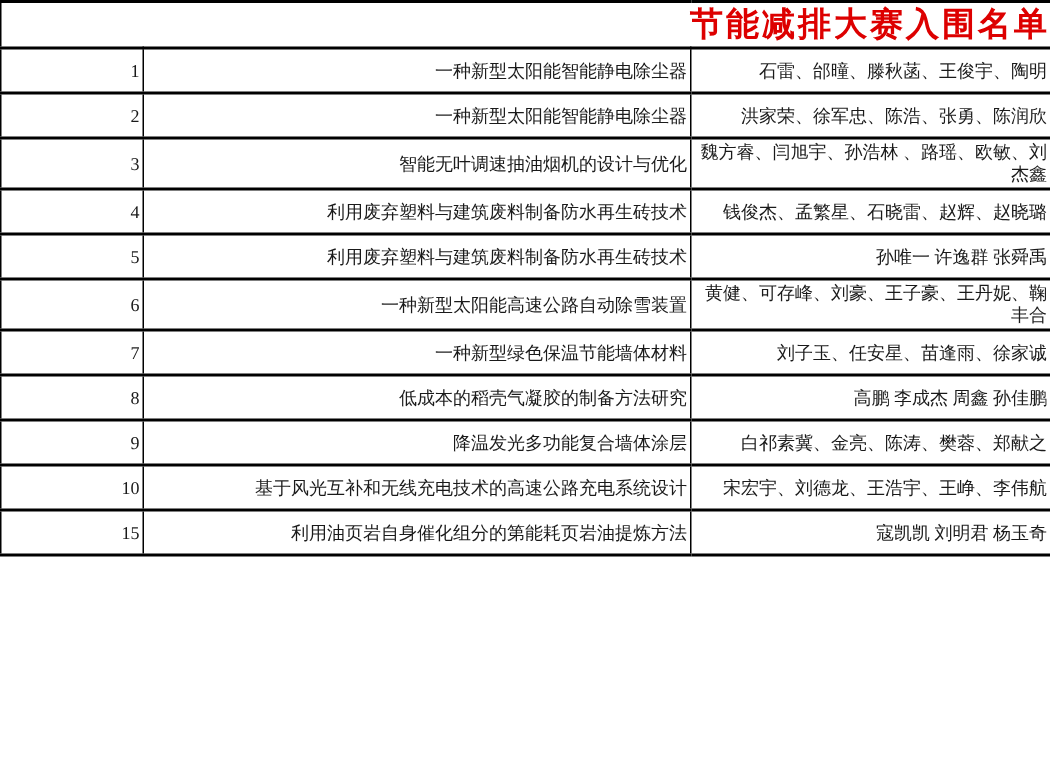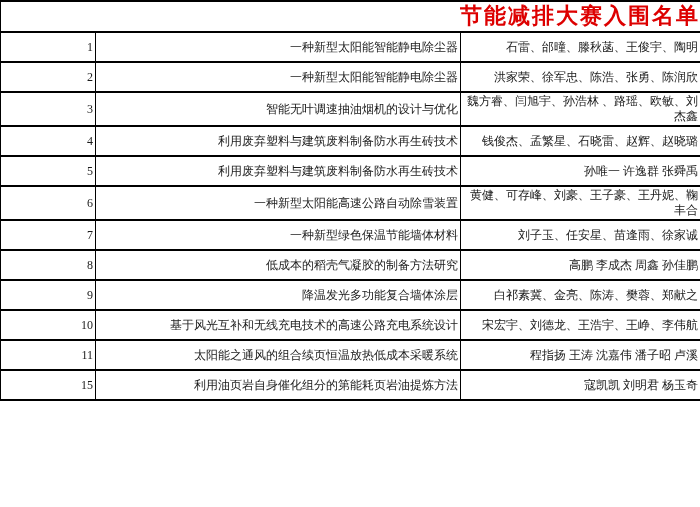--- a/index.html
+++ b/index.html
@@ -117,24 +117,19 @@
     <td class="cell-no c-no">9</td>
     <td class="cell-project c-project">降温发光多功能复合墙体涂层</td>
     <td class="cell-members c-members">白祁素冀、金亮、陈涛、樊蓉、郑献之</td>
   </tr>
         <tr class="data-row">
     <td class="cell-no c-no">10</td>
     <td class="cell-project c-project">基于风光互补和无线充电技术的高速公路充电系统设计</td>
     <td class="cell-members c-members">宋宏宇、刘德龙、王浩宇、王峥、李伟航</td>
   </tr>
         <tr class="data-row">
-    <td class="cell-no c-no">11</td>
-    <td class="cell-project c-project">太阳能之通风的组合续页恒温放热低成本采暖系统</td>
-    <td class="cell-members c-members">程指扬 王涛 沈嘉伟 潘子昭 卢溪</td>
-  </tr>
-        <tr class="data-row">
     <td class="cell-no c-no">15</td>
     <td class="cell-project c-project">利用油页岩自身催化组分的第能耗页岩油提炼方法</td>
     <td class="cell-members c-members">寇凯凯 刘明君 杨玉奇</td>
   </tr>
       </tbody>
   </table>
 </div>
 
 </body></html>

